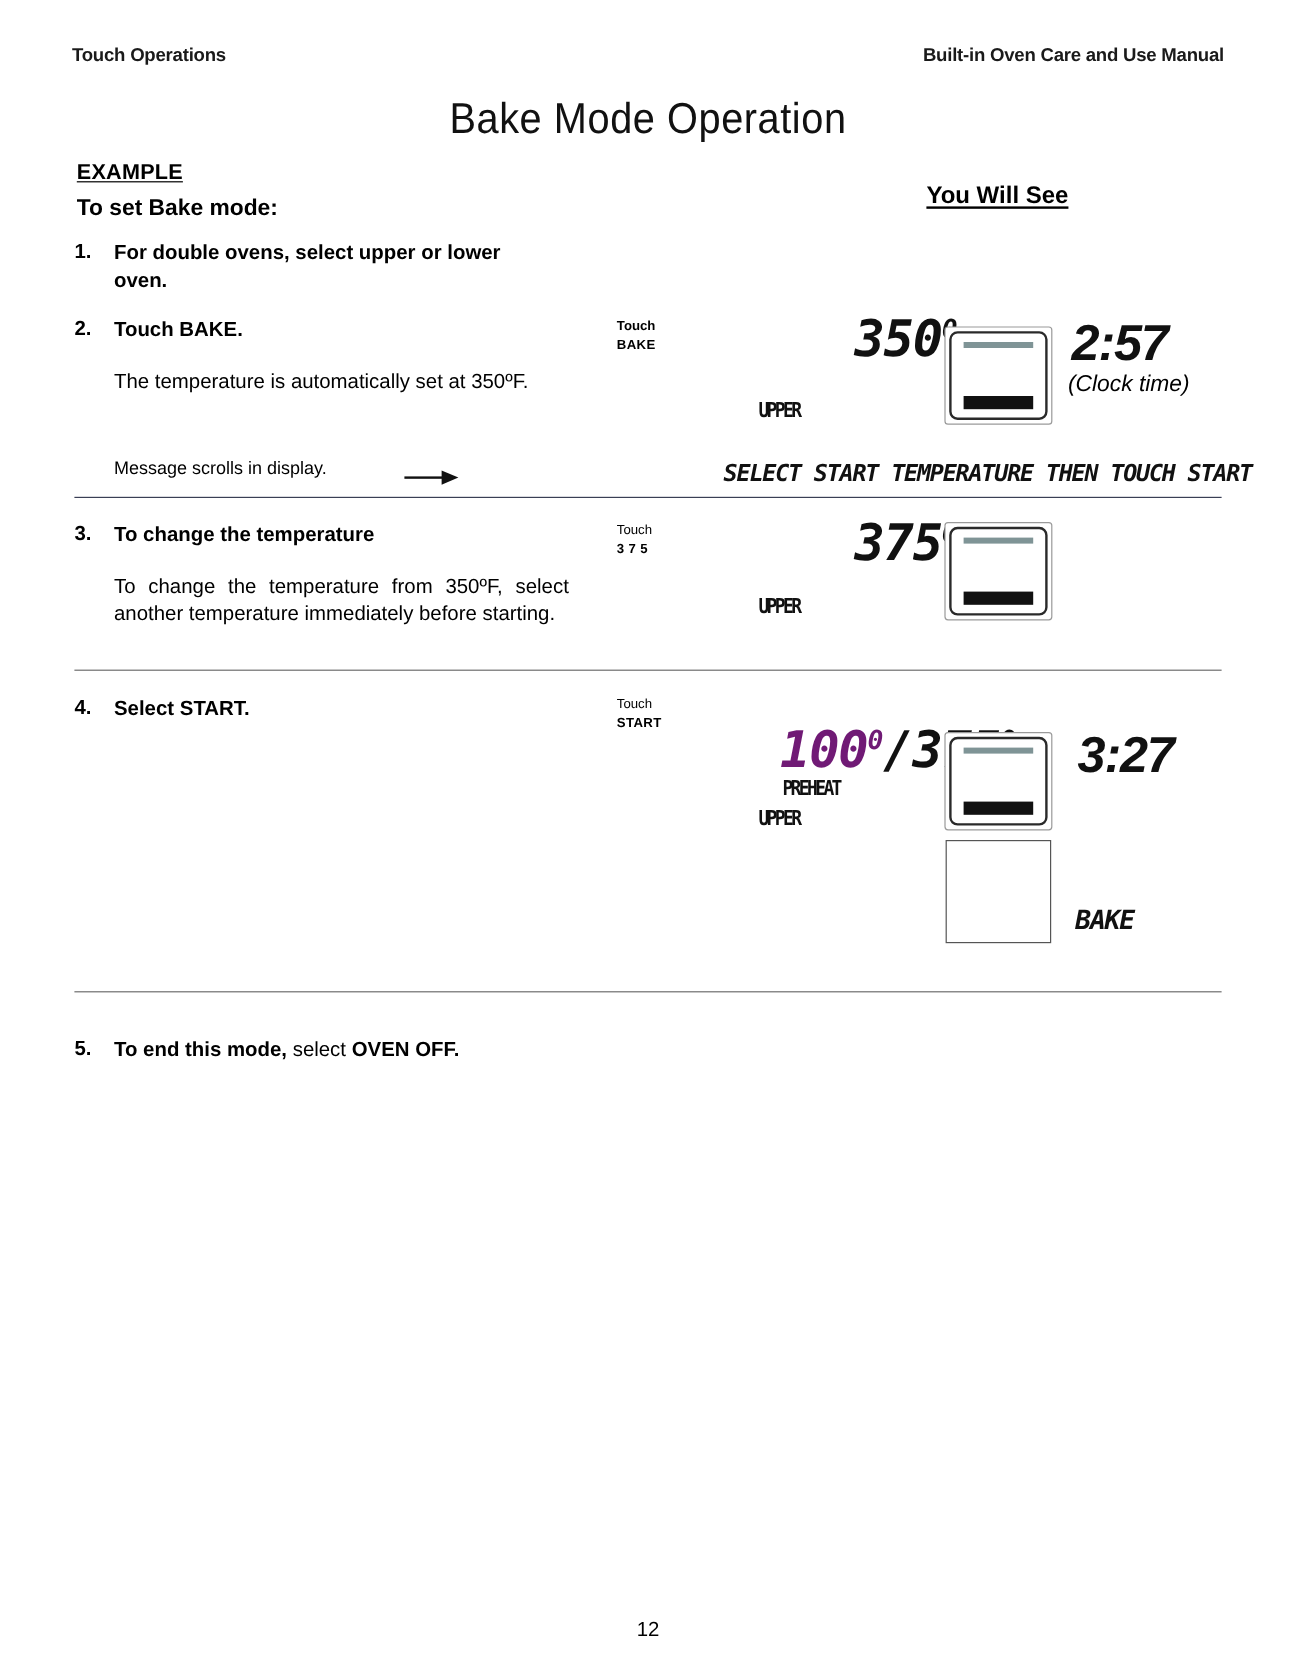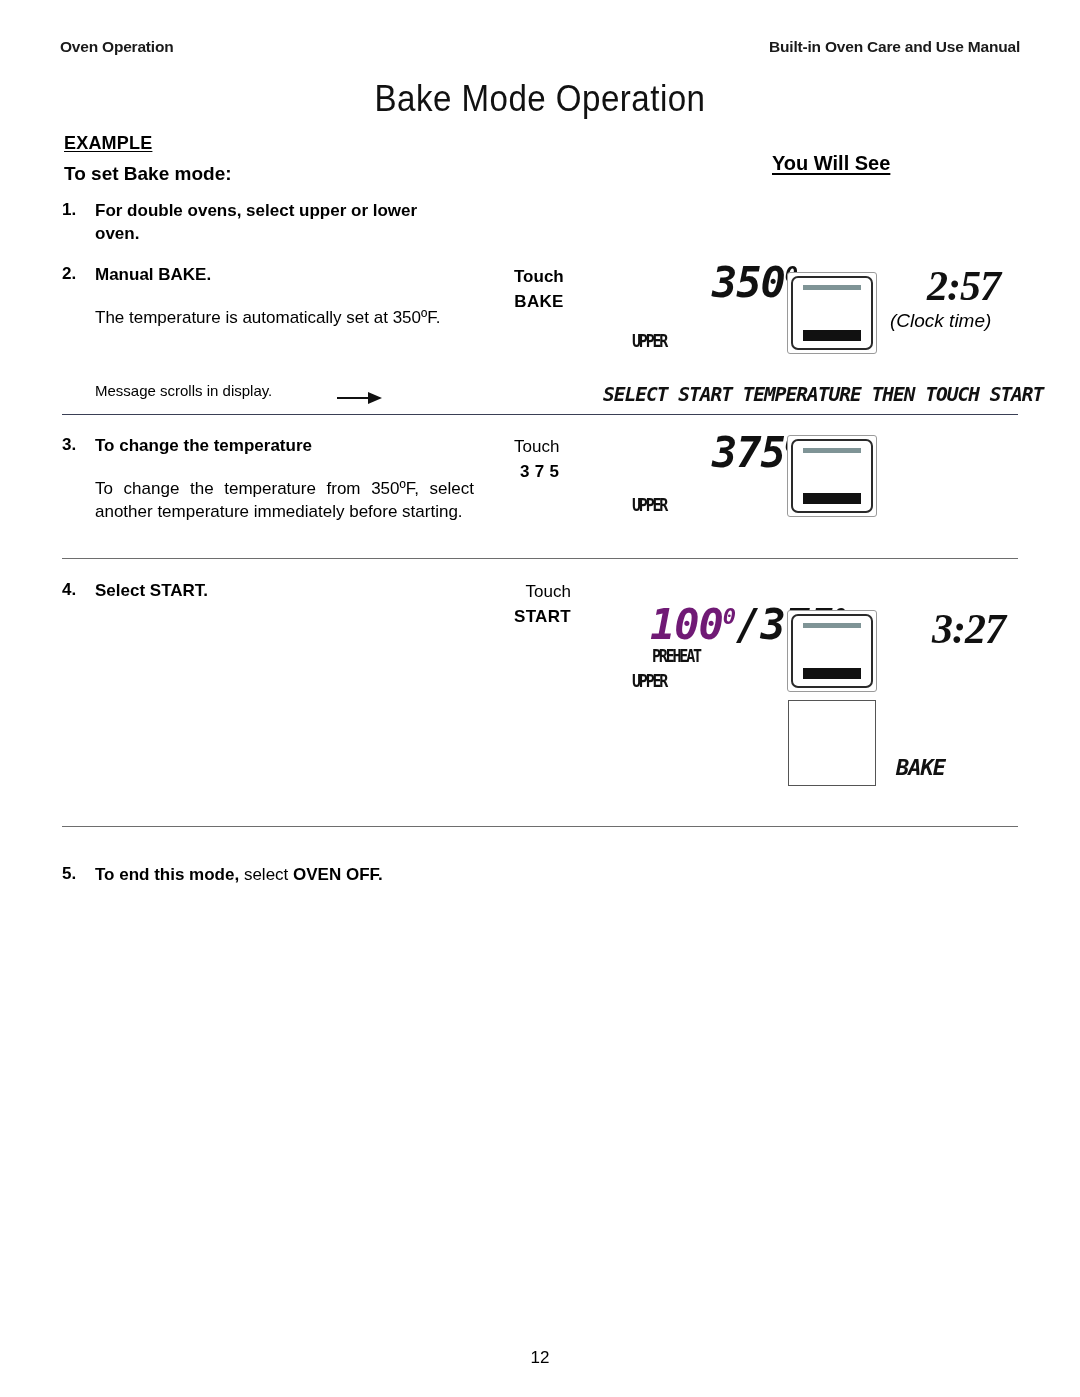--- a/index.html
+++ b/index.html
@@ -115,23 +115,22 @@
     top: 152px;
     font-size: 20px;
     font-weight: bold;
     text-decoration: underline;
     text-underline-offset: 3px;
   }
 
   
   .touch {
     position: absolute;
-    font-size: 17px;
+    font-size: 11px;
     line-height: 1.45;
-    text-align: right;
   }
   .touch .t1 { font-weight: bold; }
   .touch .t1.reg { font-weight: normal; }
   .touch .t2 { font-weight: bold; letter-spacing: 0.3px; }
 
   
   .msg-left {
     position: absolute;
     left: 95px;
     top: 382px;
@@ -169,21 +168,21 @@
 
   
   .seg {
     font-family: "DejaVu Sans Mono", "Liberation Mono", monospace;
     font-style: italic;
     font-weight: bold;
     font-stretch: condensed;
     letter-spacing: -1px;
     color: #111;
   }
-  .seg.dot { font-family: Liberation Serif, serif; margin-left: 34px; }
+  .seg.dot { font-family: Liberation Sans, sans-serif; }
 
   .lcd-temp {
     position: absolute;
     font-size: 42px;
     line-height: 1;
   }
   .lcd-temp .deg {
     font-size: 22px;
     vertical-align: super;
     letter-spacing: 0;
@@ -262,41 +261,41 @@
     color: #000000;
   }
 
   .b { font-weight: bold; }
 </style>
 </head>
 <body>
 
 <div class="page">
 
-  <div class="hdr hdr-left">Oven Operation</div>
+  <div class="hdr hdr-left">Touch Operations</div>
   <div class="hdr hdr-right">Built-in Oven Care and Use Manual</div>
 
   <div class="page-title">Bake Mode Operation</div>
 
   <div class="example-label">EXAMPLE</div>
   <div class="subhead">To set Bake mode:</div>
 
   <div class="ywsee">You Will See</div>
 
   <div class="step" style="top:200px; width:360px;">
     <div class="num">1.</div>
     <div class="body">
       <div class="title">For double ovens, select upper or lower oven.</div>
     </div>
   </div>
 
   <div class="step" style="top:264px;">
     <div class="num">2.</div>
     <div class="body">
-      <div class="title">Manual BAKE.</div>
+      <div class="title">Touch BAKE.</div>
       <p class="para first">The temperature is automatically set at 350ºF.</p>
     </div>
   </div>
 
   <div class="touch" style="left:514px; top:265px;">
     <div class="t1">Touch</div>
     <div class="t2">BAKE</div>
   </div>
 
   <div class="lcd-temp seg" style="left:712px; top:262px;">

